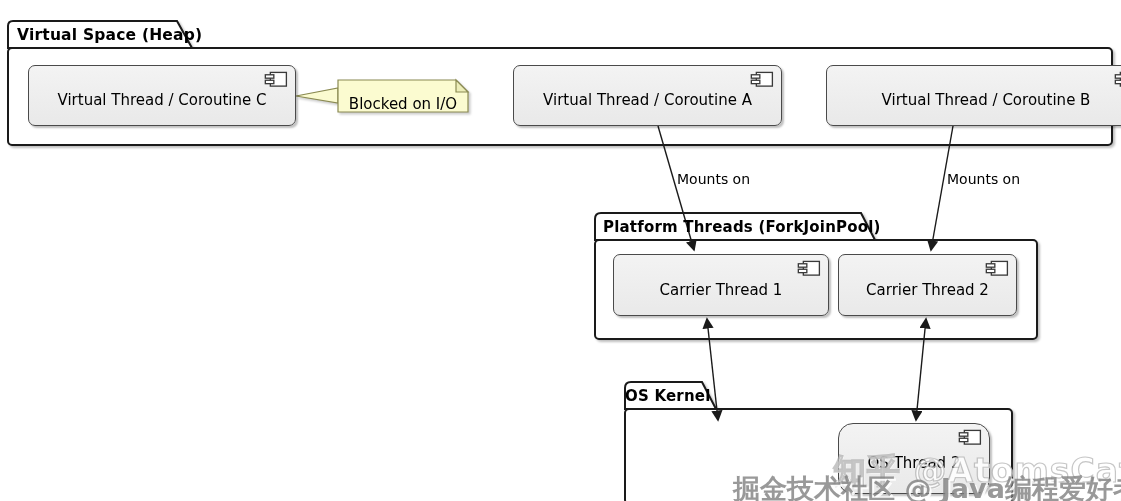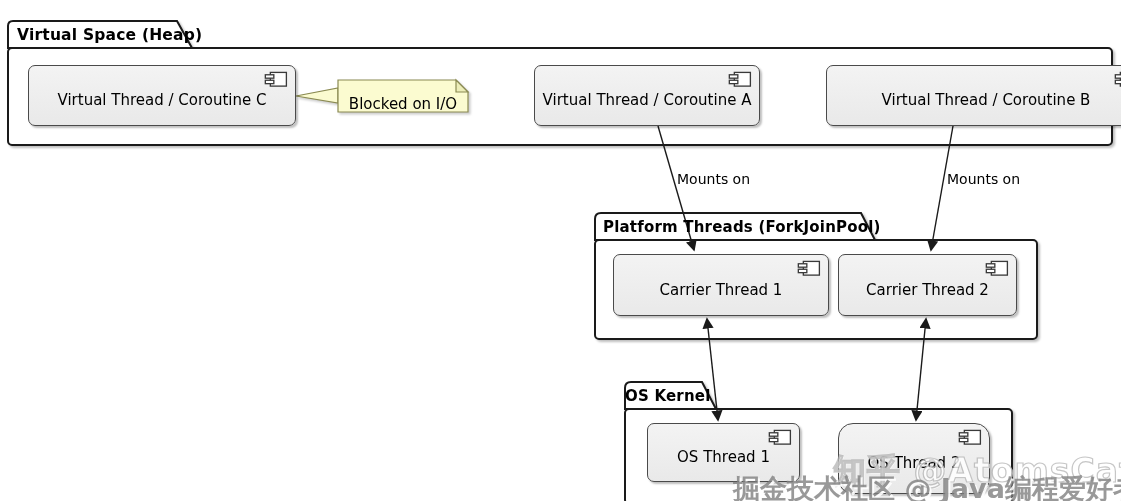--- a/index.html
+++ b/index.html
@@ -96,21 +96,21 @@
 
   <div class="component" style="left:28px; top:53px; width:268px; height:61px;">
     <svg class="comp-icon" viewBox="0 0 24 18">
       <rect x="6" y="1.5" width="17" height="14.5" fill="#ffffff" stroke="#3a3a3a" stroke-width="1.4"></rect>
       <rect x="0.7" y="4" width="9" height="3.6" fill="#ffffff" stroke="#3a3a3a" stroke-width="1.4"></rect>
       <rect x="0.7" y="9.8" width="9" height="3.6" fill="#ffffff" stroke="#3a3a3a" stroke-width="1.4"></rect>
     </svg>
     <span class="lbl">Virtual Thread / Coroutine C</span>
   </div>
 
-  <div class="component" style="left:534px; top:53px; width:226px; height:61px;">
+  <div class="component" style="left:513px; top:53px; width:269px; height:61px;">
     <svg class="comp-icon" viewBox="0 0 24 18">
       <rect x="6" y="1.5" width="17" height="14.5" fill="#ffffff" stroke="#3a3a3a" stroke-width="1.4"></rect>
       <rect x="0.7" y="4" width="9" height="3.6" fill="#ffffff" stroke="#3a3a3a" stroke-width="1.4"></rect>
       <rect x="0.7" y="9.8" width="9" height="3.6" fill="#ffffff" stroke="#3a3a3a" stroke-width="1.4"></rect>
     </svg>
     <span class="lbl">Virtual Thread / Coroutine A</span>
   </div>
 
   <div class="component" style="left:826px; top:53px; width:320px; height:61px;">
     <svg class="comp-icon" viewBox="0 0 24 18">
@@ -132,28 +132,20 @@
 
   <div class="component" style="left:838px; top:242px; width:179px; height:62px;">
     <svg class="comp-icon" viewBox="0 0 24 18">
       <rect x="6" y="1.5" width="17" height="14.5" fill="#ffffff" stroke="#3a3a3a" stroke-width="1.4"></rect>
       <rect x="0.7" y="4" width="9" height="3.6" fill="#ffffff" stroke="#3a3a3a" stroke-width="1.4"></rect>
       <rect x="0.7" y="9.8" width="9" height="3.6" fill="#ffffff" stroke="#3a3a3a" stroke-width="1.4"></rect>
     </svg>
     <span class="lbl">Carrier Thread 2</span>
   </div>
 
-  <div class="component" style="left:647px; top:411px; width:153px; height:59px;">
-    <svg class="comp-icon" viewBox="0 0 24 18">
-      <rect x="6" y="1.5" width="17" height="14.5" fill="#ffffff" stroke="#3a3a3a" stroke-width="1.4"></rect>
-      <rect x="0.7" y="4" width="9" height="3.6" fill="#ffffff" stroke="#3a3a3a" stroke-width="1.4"></rect>
-      <rect x="0.7" y="9.8" width="9" height="3.6" fill="#ffffff" stroke="#3a3a3a" stroke-width="1.4"></rect>
-    </svg>
-    <span class="lbl">OS Thread 1</span>
-  </div>
 
   <div class="component" style="left:838px; top:411px; width:152px; height:71px;border-radius:15px;">
     <svg class="comp-icon" viewBox="0 0 24 18">
       <rect x="6" y="1.5" width="17" height="14.5" fill="#ffffff" stroke="#3a3a3a" stroke-width="1.4"></rect>
       <rect x="0.7" y="4" width="9" height="3.6" fill="#ffffff" stroke="#3a3a3a" stroke-width="1.4"></rect>
       <rect x="0.7" y="9.8" width="9" height="3.6" fill="#ffffff" stroke="#3a3a3a" stroke-width="1.4"></rect>
     </svg>
     <span class="lbl">OS Thread 2</span>
   </div>
 

